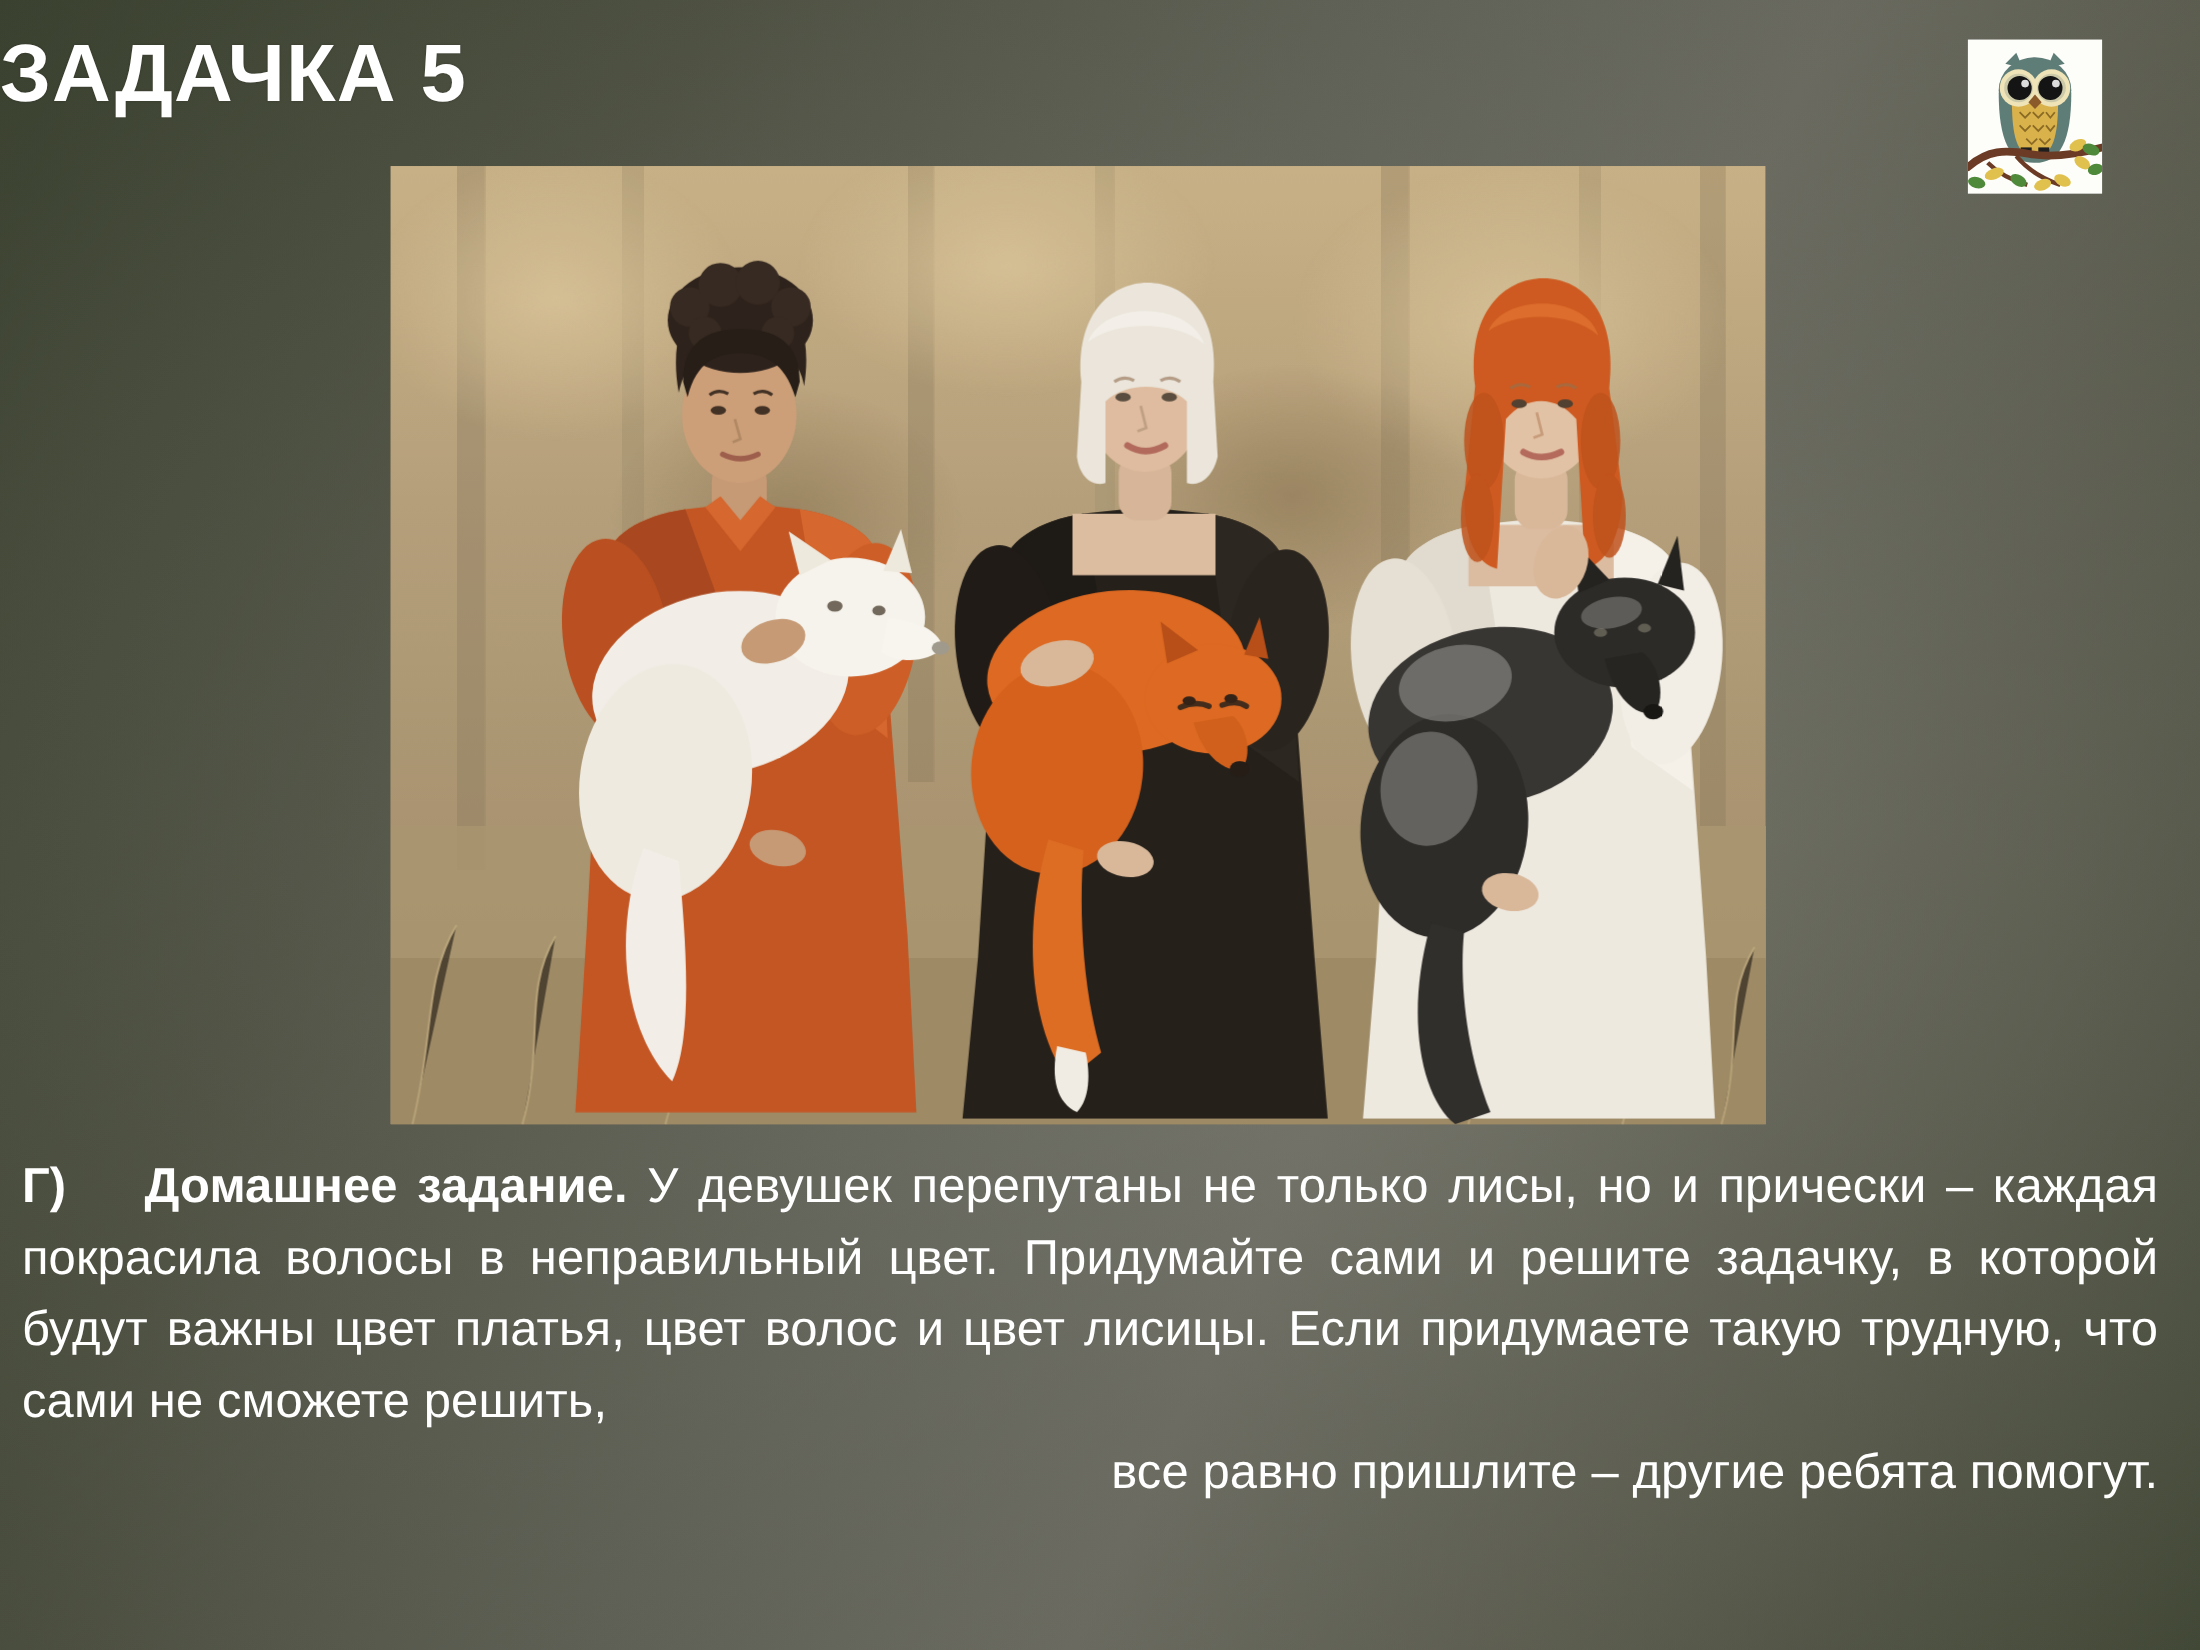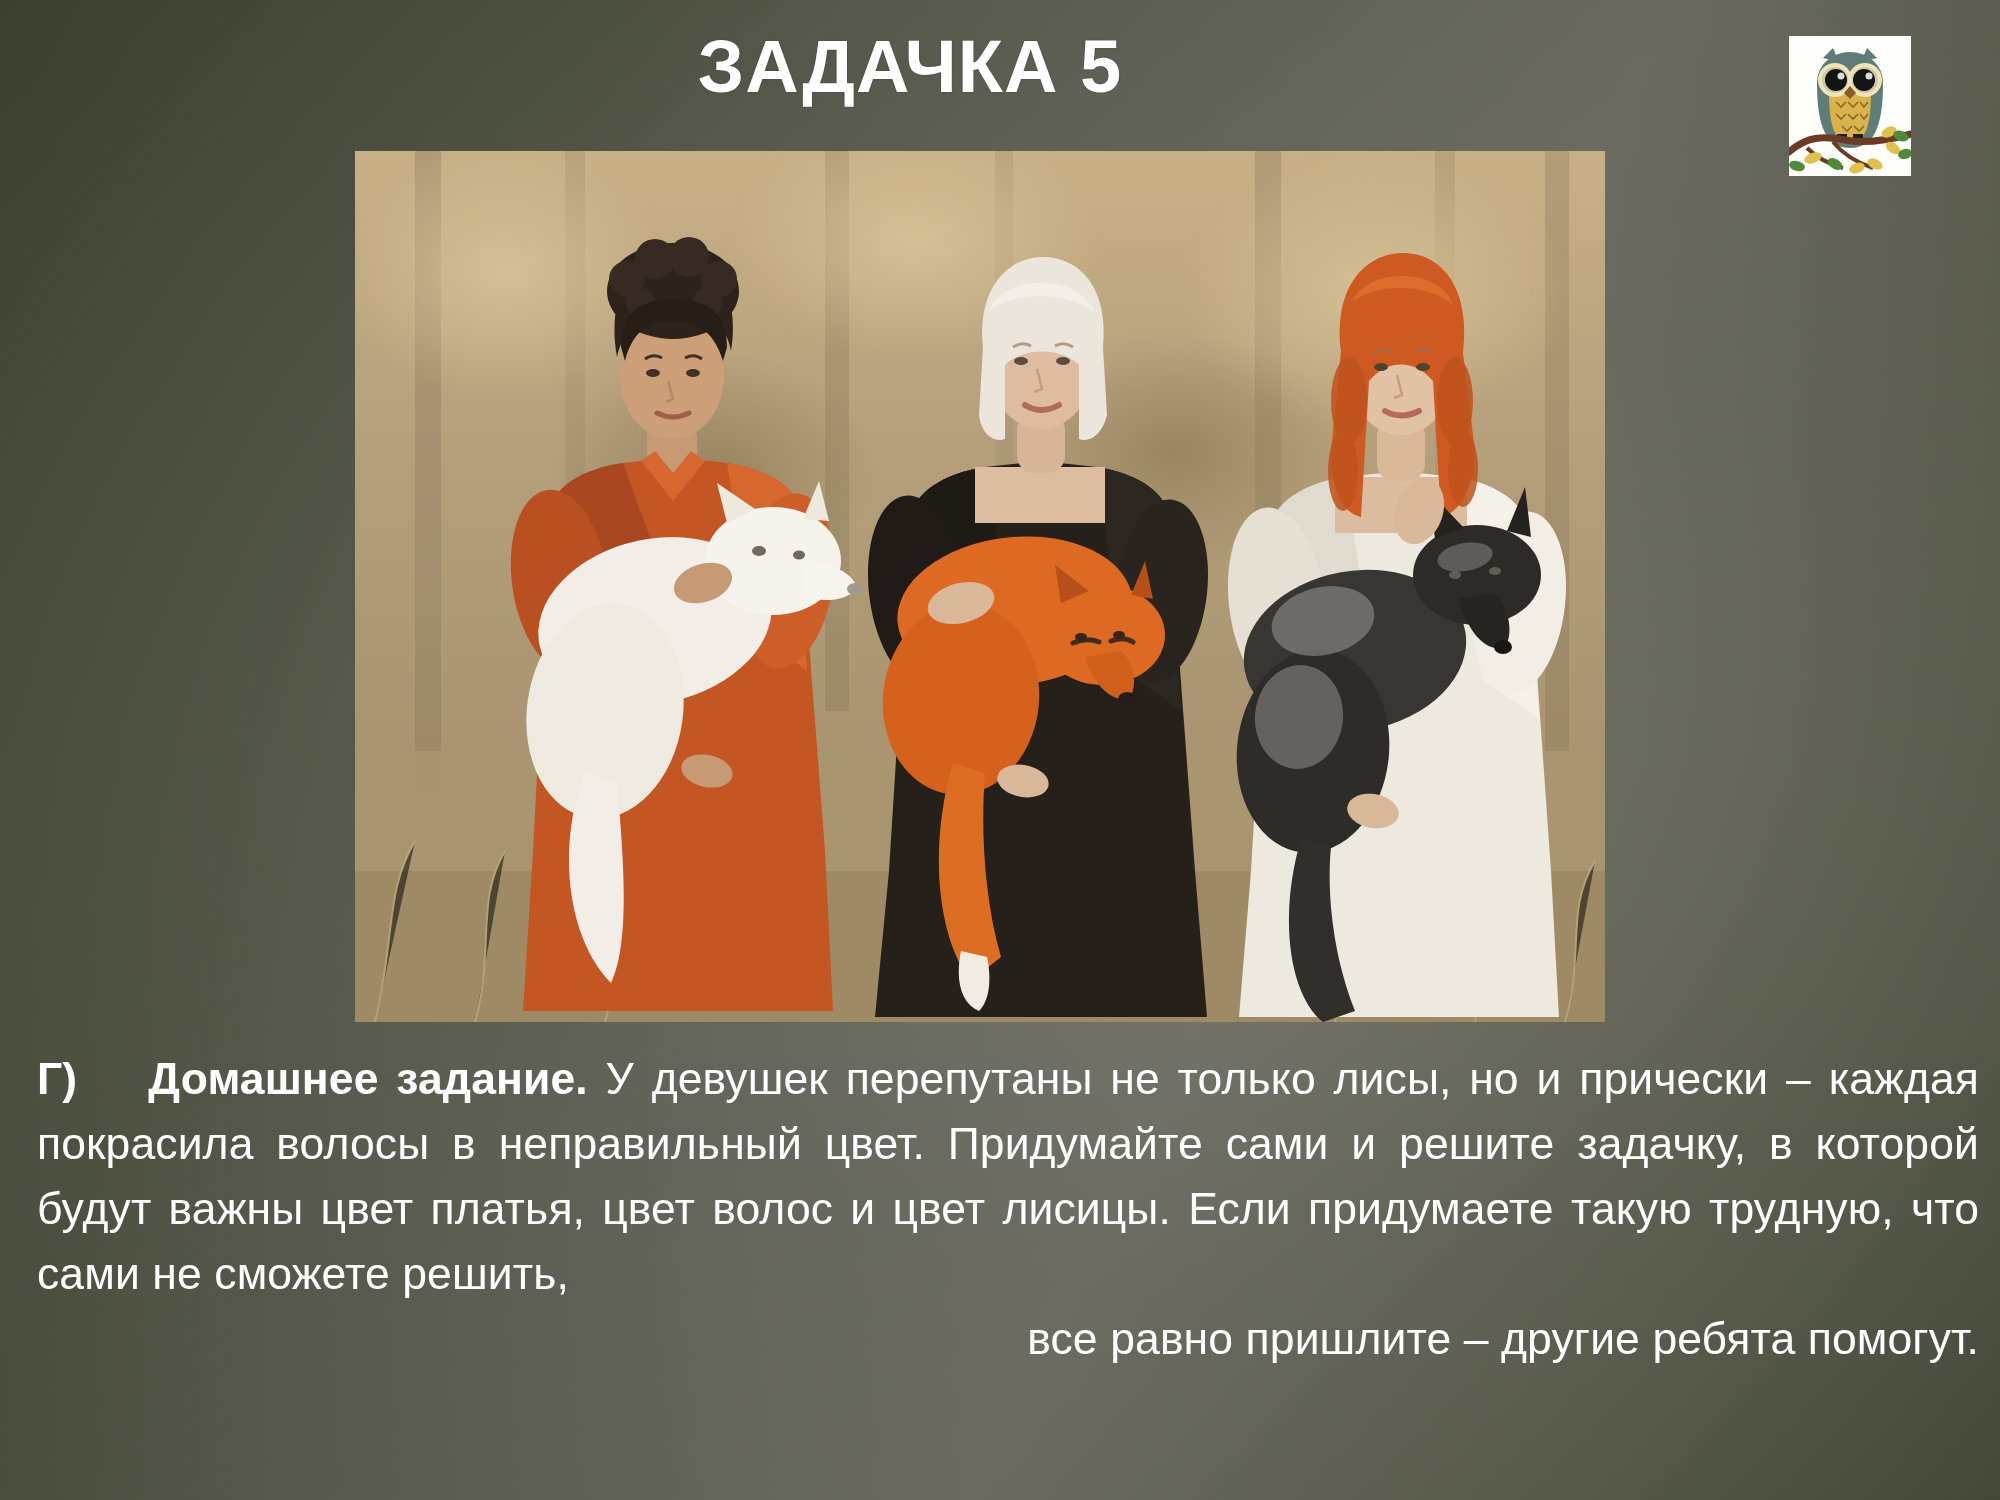--- a/index.html
+++ b/index.html
@@ -23,21 +23,21 @@
         rgba(30,36,20,0.55) 100%),
       linear-gradient(115deg, #3b4230 0%, #4a4e3e 24%, #5e6055 46%, #6b6b61 62%, #585a4b 78%, #3c4330 100%);
   }
 
   
   .title {
     position: absolute;
     left: 0;
     top: 28px;
     width: 1820px;
-    text-align: center;
+    text-align: left;
     color: #ffffff;
     font-size: 74px;
     font-weight: bold;
     letter-spacing: 1px;
     line-height: 1.05;
     text-shadow: 0 0 2px rgba(0,0,0,0.25);
     white-space: nowrap;
   }
 
   
@@ -60,21 +60,21 @@
     width: 1250px;
     height: 871px;
     overflow: hidden;
     background: #a99272;
   }
   .photo svg { display: block; width: 1250px; height: 871px; }
 
   
   .body-text {
     position: absolute;
-    left: 37px;
+    left: 20px;
     top: 1046px;
     width: 1942px;
     color: #ffffff;
     font-size: 44.5px;
     line-height: 65px;
     text-align: justify;
     text-justify: inter-word;
     letter-spacing: 0.1px;
   }
   .body-text b { font-weight: bold; }

